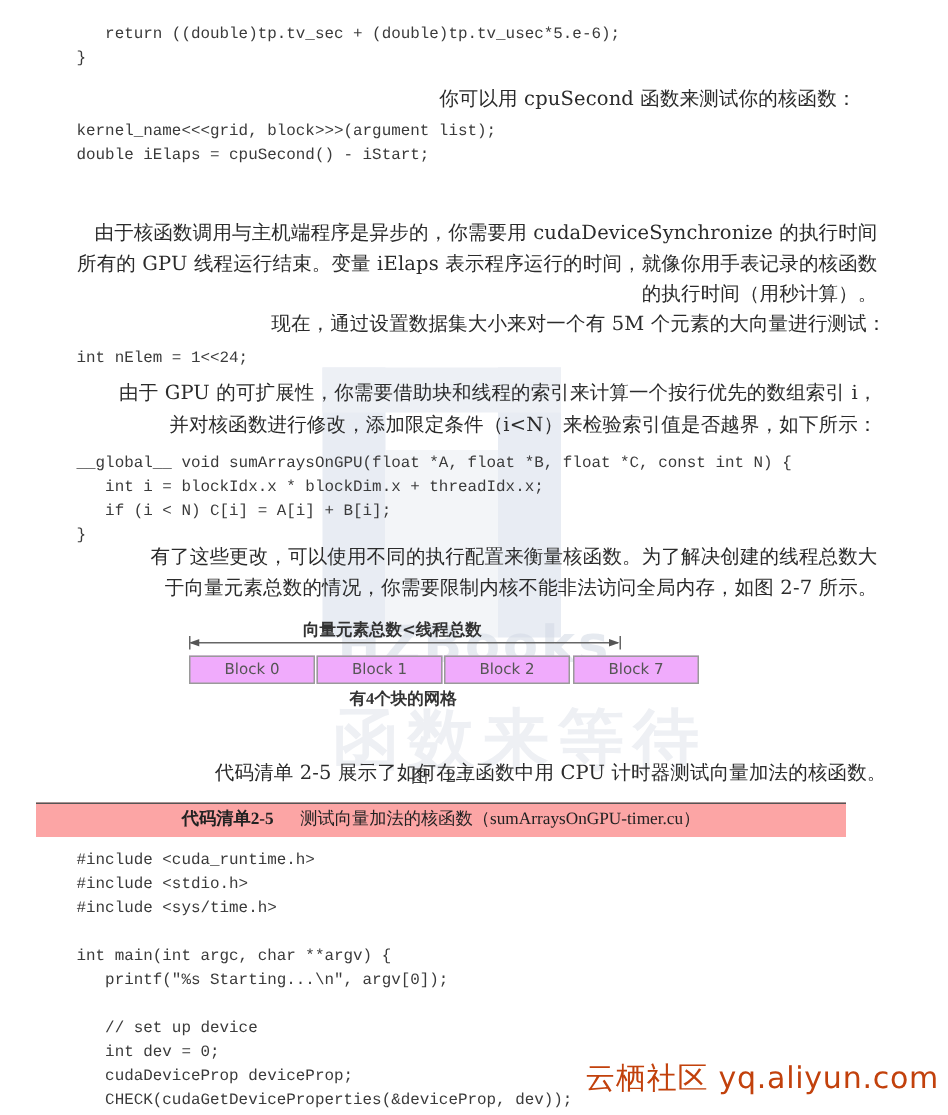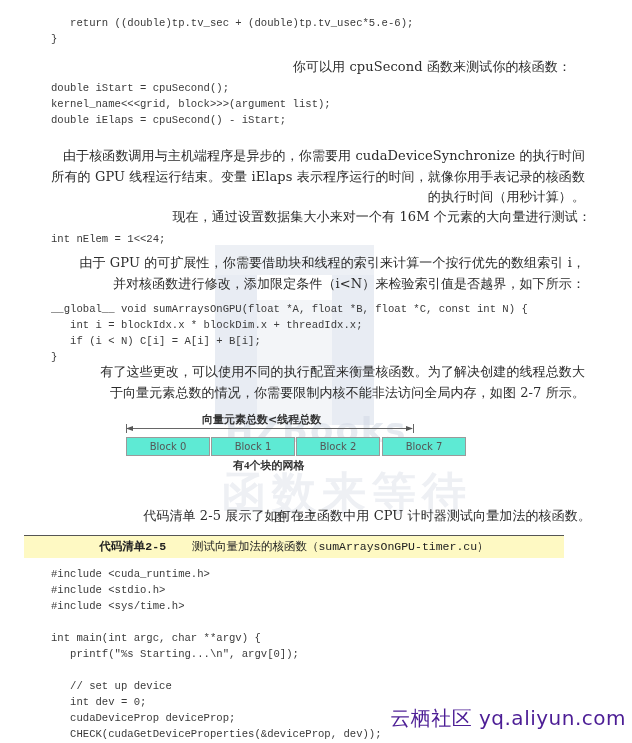--- a/index.html
+++ b/index.html
@@ -29,38 +29,38 @@
     position: absolute; font-family: "DejaVu Sans", sans-serif; font-weight: bold;
     color: rgba(210,216,228,0.55); font-size: 34px; letter-spacing: 2px;
   }
   
   .fig-title {
     font-family: "DejaVu Sans", sans-serif; font-weight: bold; font-size: 11px; color: #333;
   }
   .arrow-line { position: absolute; height: 1px; background: #666; }
   .block {
     position: absolute; top: 437px; height: 19px; width: 84px;
-    background: #5eead4; border: 1px solid #9a9a9a; box-sizing: border-box;
+    background: #f0abfc; border: 1px solid #9a9a9a; box-sizing: border-box;
     font-family: "DejaVu Sans", sans-serif; font-size: 10px; color: #555;
     text-align: center; line-height: 17px;
   }
   .fig-cap-sub {
     font-family: Liberation Serif, serif; font-weight: bold; font-size: 11px; color: #333;
   }
   .fig-cap { font-family: "DejaVu Serif", serif; font-size: 11.5px; color: #444; margin-top: 32px; }
   .listing-bar {
     position: absolute; left: 24px; top: 535px; width: 540px; height: 23px;
-    background: #fef9c3; border-top: 1.5px solid #555; box-sizing: border-box;
-    font-family: Liberation Mono, monospace; font-size: 11.5px; color: #222;
+    background: #fca5a5; border-top: 1.5px solid #555; box-sizing: border-box;
+    font-family: Liberation Serif, serif; font-size: 11.5px; color: #222;
     text-align: center; line-height: 21px;
   }
   .listing-bar .num { font-weight: bold; }
   .footer-wm {
     position: absolute; right: 6px; top: 705px;
-    font-family: "DejaVu Sans", sans-serif; font-size: 20px; color: #4c1d95;
+    font-family: "DejaVu Sans", sans-serif; font-size: 20px; color: #c2410c;
     letter-spacing: 0.5px;
   }
 </style>
 </head>
 <body>
 
 <div class="wm-bar" style="left:215px; top:245px; width:42px; height:180px;"></div>
 <div class="wm-bar" style="left:332px; top:245px; width:42px; height:180px;"></div>
 <div class="wm-bar" style="left:215px; top:245px; width:159px; height:30px; background:#edf0f5;"></div>
 <div class="wm-bar" style="left:257px; top:300px; width:75px; height:125px; background:#f3f5f8;"></div>
@@ -70,33 +70,32 @@
 <div class="abs" style="left:51px; top:15px;">
   <pre class="code">   return ((double)tp.tv_sec + (double)tp.tv_usec*5.e-6);</pre>
   <pre class="code">}</pre>
 </div>
 
 <div class="abs para" style="left:51px; top:57px;">
   <span>你可以用 cpuSecond 函数来测试你的核函数：</span>
 </div>
 
 <div class="abs" style="left:51px; top:80px;">
-  <pre class="code">double iStart = cpuSecond();</pre>
   <pre class="code">kernel_name&lt;&lt;&lt;grid, block&gt;&gt;&gt;(argument list);</pre>
   <pre class="code">double iElaps = cpuSecond() - iStart;</pre>
 </div>
 
 <div class="abs para" style="left:25px; top:146px; width:560px;">
   <div><span class="ind"></span><span>由于核函数调用与主机端程序是异步的，你需要用 cudaDeviceSynchronize 的执行时间</span></div>
   <div>所有的 GPU 线程运行结束。变量 iElaps 表示程序运行的时间，就像你用手表记录的核函数</div>
   <div>的执行时间（用秒计算）。</div>
 </div>
 
 <div class="abs para" style="left:51px; top:207px; width:540px;">
-  <span>现在，通过设置数据集大小来对一个有 16M 个元素的大向量进行测试：</span>
+  <span>现在，通过设置数据集大小来对一个有 5M 个元素的大向量进行测试：</span>
 </div>
 
 <div class="abs" style="left:51px; top:231px;">
   <pre class="code">int nElem = 1&lt;&lt;24;</pre>
 </div>
 
 <div class="abs para" style="left:25px; top:253px; width:560px;">
   <div><span class="ind"></span><span>由于 GPU 的可扩展性，你需要借助块和线程的索引来计算一个按行优先的数组索引 i，</span></div>
   <div>并对核函数进行修改，添加限定条件（i&lt;N）来检验索引值是否越界，如下所示：</div>
 </div>

